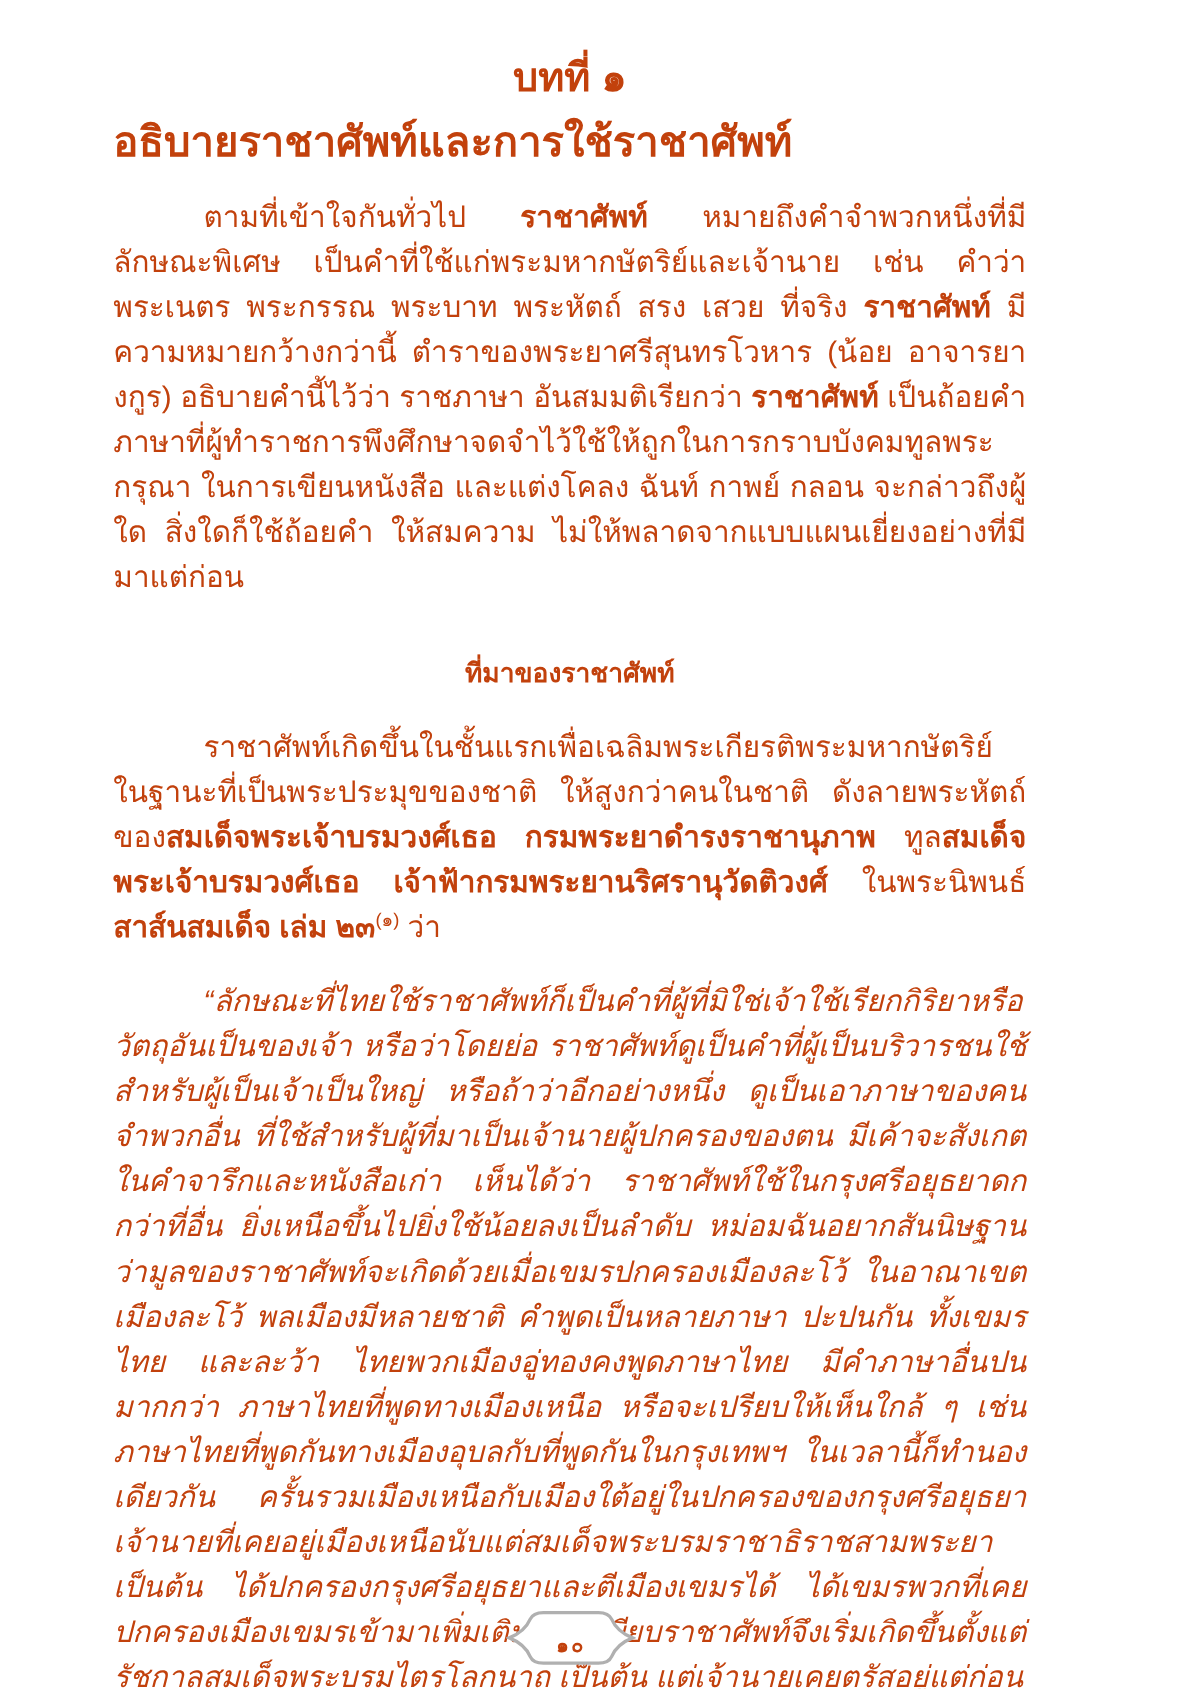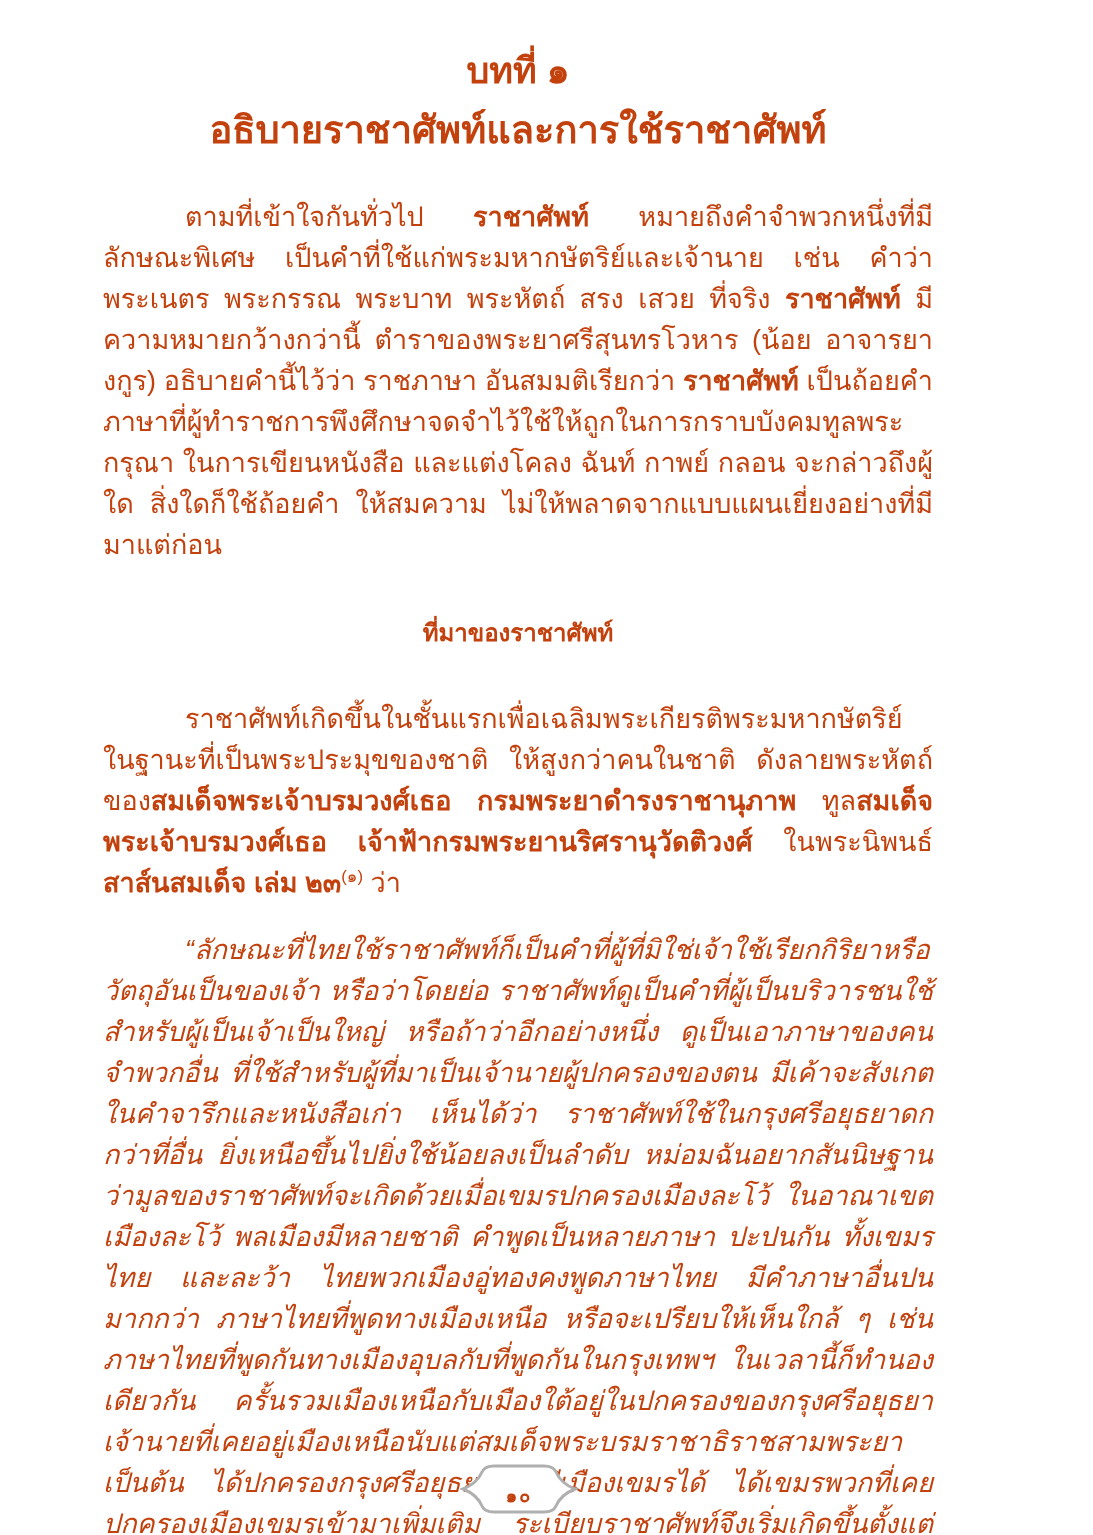--- a/index.html
+++ b/index.html
@@ -23,24 +23,23 @@
     font-size: 36px;
     line-height: 50px;
     font-weight: bold;
     text-align: center;
   }
   .chapter-subtitle {
     margin: 8px 0 0 0;
     font-size: 38px;
     line-height: 53px;
     font-weight: bold;
-    text-align: center;
   }
   .para {
-    margin: 40px 0 0 0;
+    margin: 20px 0 0 0;
     font-size: 27px;
     line-height: 41px;
     text-align: justify;
     text-indent: 82px;
   }
   .section-heading {
     margin: 40px 0 0 0;
     font-size: 24px;
     line-height: 53px;
     font-weight: bold;

